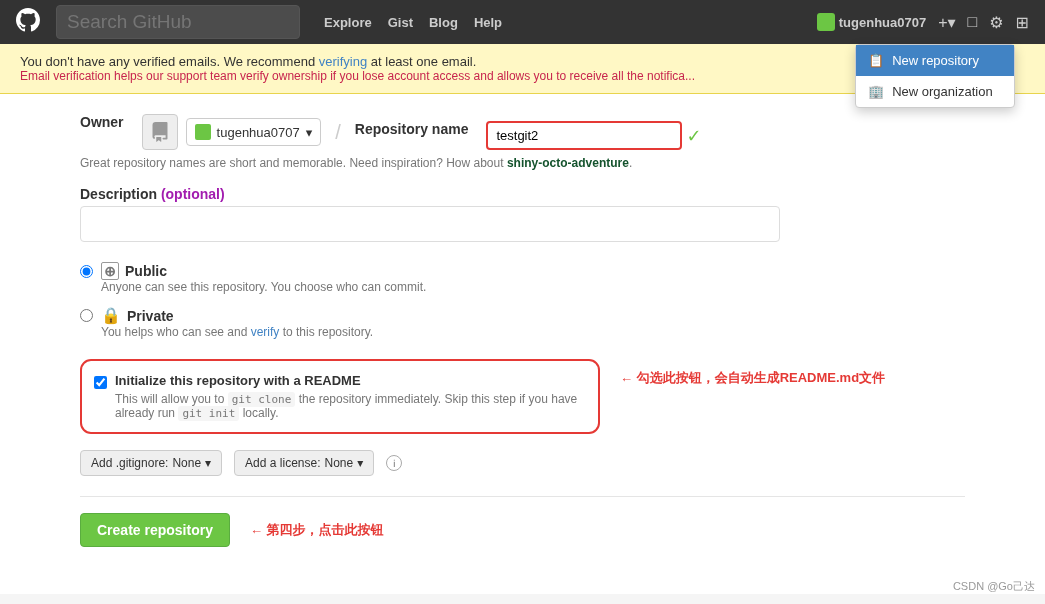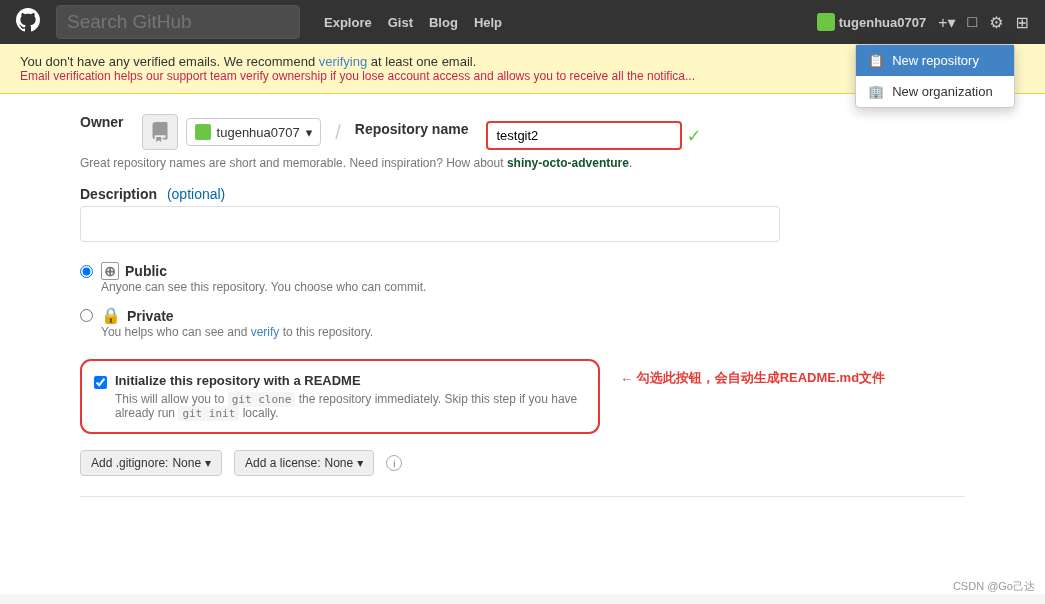--- a/index.html
+++ b/index.html
@@ -164,23 +164,22 @@
       text-decoration: none;
     }
 
     
     .desc-label {
       font-size: 14px;
       font-weight: 600;
       margin-bottom: 4px;
     }
     .desc-optional {
-      color: #0369a1;
-      font-weight: normal;
-      margin-left: 6px;
+      color: #a21caf;
+      font-weight: bold;
     }
     .desc-input {
       border: 1px solid #ddd;
       border-radius: 4px;
       padding: 6px 8px;
       font-size: 13px;
       width: 700px;
       height: 36px;
       outline: none;
       margin-bottom: 20px;
@@ -467,16 +466,23 @@
     <div class="select-btn">
       <span>Add a license:</span>
       <span>None</span>
       <span>▾</span>
     </div>
     <div class="info-icon">ℹ</div>
   </div>
 
   <hr class="divider">
 
+  <div style="display:flex;align-items:center;gap:20px;position:relative;">
+    <button class="create-btn">Create repository</button>
+
+    <div style="color:#e53935;font-size:13px;font-weight:bold;font-family:'Microsoft YaHei',sans-serif;white-space:nowrap;">
+      ← <span>第四步，点击此按钮</span>
+    </div>
+  </div>
 
 </div>
 
 <div class="watermark">CSDN @Go己达</div>
 
 </body></html>

